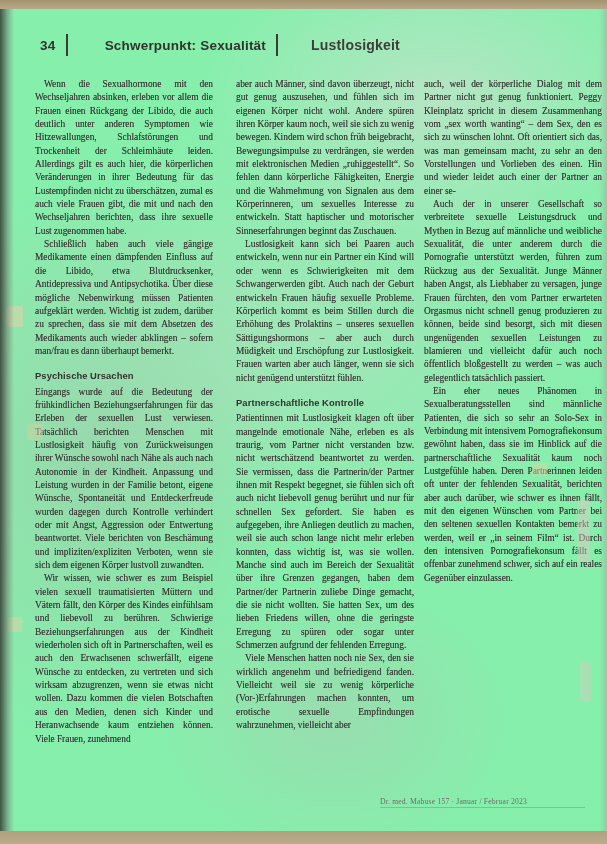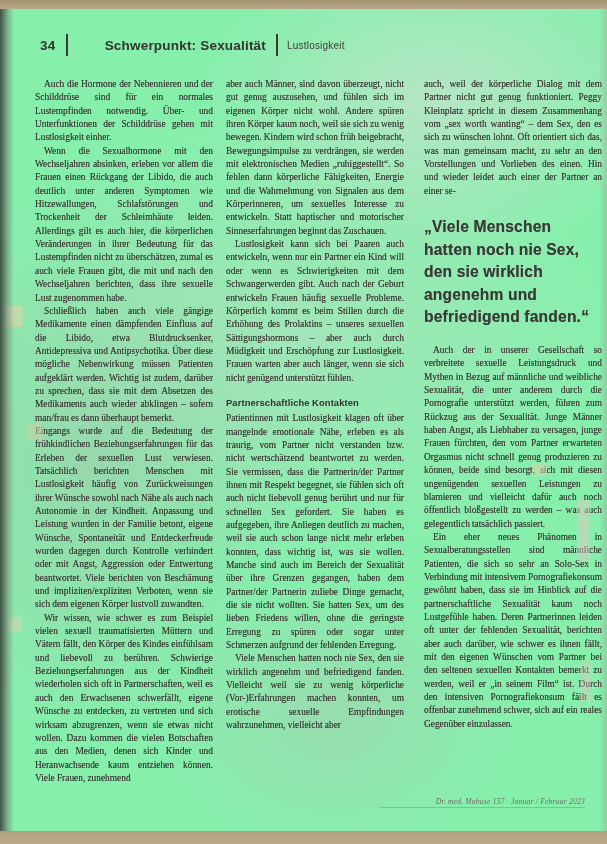--- a/index.html
+++ b/index.html
@@ -29,39 +29,39 @@
   .art6{left:580px;top:662px;width:11px;height:40px;background:#dbcabf;opacity:.4;}
 
   .content{position:absolute;inset:0;z-index:1;filter:blur(0.3px);}
 
   
   .pagehead{position:absolute;left:40px;top:33px;height:24px;display:flex;align-items:center;
     font-family:"Liberation Sans",sans-serif;color:#33322e;}
   .pnum{font-size:13.5px;font-weight:bold;letter-spacing:.3px;}
   .vr{display:inline-block;width:2px;height:22px;background:#3b3a36;margin:0 9px 0 10px;}
   .sect{font-size:13.5px;font-weight:bold;letter-spacing:.2px;margin-left:28px;}
-  .topic{font-size:10px;font-weight:normal;letter-spacing:.2px;color:#3e3d39;}
+  .topic{font-size:14px;font-weight:bold;letter-spacing:.2px;color:#3e3d39;margin-left:24px;}
 
   
   .col{position:absolute;top:78px;width:178px;height:712px;overflow:hidden;
     font-family:"Liberation Serif",serif;font-size:9.4px;line-height:13.35px;
     color:#3b3935;text-align:justify;text-shadow:0 0 .4px rgba(59,57,53,.65);
     hyphens:auto;-webkit-hyphens:auto;word-spacing:-0.2px;}
-  .col1{left:35px;} .col2{left:226px;} .col3{left:404px;margin-left:20px;}
+  .col1{left:35px;} .col2{left:236px;} .col3{left:404px;margin-left:20px;}
   .blk{margin:0;}
   .indent{text-indent:9px;}
   .flush{text-indent:0;}
   .heading{font-family:"Liberation Sans",sans-serif;font-weight:bold;font-size:9.4px;
     margin:11px 0 3px;text-align:left;text-indent:0;color:#333230;text-shadow:none;letter-spacing:.1px;}
   .quote{font-family:"Liberation Sans",sans-serif;font-weight:bold;font-size:15.6px;
     line-height:22.6px;text-align:left;text-indent:0;margin:18px 0 15px;color:#3a3936;
     letter-spacing:.2px;text-shadow:0 0 .4px rgba(58,57,54,.6);}
 
-  .footer{position:absolute;left:380px;top:797px;width:205px;text-align:right;
-    font-family:"Liberation Serif",serif;font-style:italic;font-size:7.6px;
+  .footer{position:absolute;left:380px;top:797px;width:205px;
+    font-family:"Liberation Serif",serif;font-size:7.6px;
     color:#6f6d66;letter-spacing:.2px;border-bottom:1px solid rgba(110,108,100,.35);
     padding-bottom:1px;}
 </style>
 </head>
 <body>
 
 <div class="scan">
   <div class="edge-top"></div>
   <div class="edge-left"></div>
   <div class="edge-right"></div>
@@ -76,35 +76,34 @@
   <div class="content">
     <header class="pagehead">
       <span class="pnum">34</span>
       <span class="vr"></span>
       <span class="sect">Schwerpunkt: Sexualität</span>
       <span class="vr"></span>
       <span class="topic">Lustlosigkeit</span>
     </header>
 
     <div class="col col1">
-        <p class="blk indent">Auch die Hormone der Nebennieren und der Schilddrüse sind für ein normales Lustempfinden notwendig. Über- und Unterfunktionen der Schilddrüse gehen mit Lustlosigkeit einher.</p>
         <p class="blk indent">Wenn die Sexualhormone mit den Wechseljahren absinken, erleben vor allem die Frauen einen Rückgang der Libido, die auch deutlich unter anderen Symptomen wie Hitzewallungen, Schlafstörungen und Trockenheit der Schleimhäute leiden. Allerdings gilt es auch hier, die körperlichen Veränderungen in ihrer Bedeutung für das Lustempfinden nicht zu überschätzen, zumal es auch viele Frauen gibt, die mit und nach den Wechseljahren berichten, dass ihre sexuelle Lust zugenommen habe.</p>
         <p class="blk indent">Schließlich haben auch viele gängige Medikamente einen dämpfenden Einfluss auf die Libido, etwa Blutdrucksenker, Antidepressiva und Antipsychotika. Über diese mögliche Nebenwirkung müssen Patienten aufgeklärt werden. Wichtig ist zudem, darüber zu sprechen, dass sie mit dem Absetzen des Medikaments auch wieder abklingen – sofern man/frau es dann überhaupt bemerkt.</p>
+        <p class="blk heading">Psychische Ursachen</p>
         <p class="blk flush">Eingangs wurde auf die Bedeutung der frühkindlichen Beziehungserfahrungen für das Erleben der sexuellen Lust verwiesen. Tatsächlich berichten Menschen mit Lustlosigkeit häufig von Zurückweisungen ihrer Wünsche sowohl nach Nähe als auch nach Autonomie in der Kindheit. Anpassung und Leistung wurden in der Familie betont, eigene Wünsche, Spontaneität und Entdeckerfreude wurden dagegen durch Kontrolle verhindert oder mit Angst, Aggression oder Entwertung beantwortet. Viele berichten von Beschämung und impliziten/expliziten Verboten, wenn sie sich dem eigenen Körper lustvoll zuwandten.</p>
         <p class="blk indent">Wir wissen, wie schwer es zum Beispiel vielen sexuell traumatisierten Müttern und Vätern fällt, den Körper des Kindes einfühlsam und liebevoll zu berühren. Schwierige Beziehungserfahrungen aus der Kindheit wiederholen sich oft in Partnerschaften, weil es auch den Erwachsenen schwerfällt, eigene Wünsche zu entdecken, zu vertreten und sich wirksam abzugrenzen, wenn sie etwas nicht wollen. Dazu kommen die vielen Botschaften aus den Medien, denen sich Kinder und Heranwachsende kaum entziehen können. Viele Frauen, zunehmend</p>
       </div>
     <div class="col col2">
         <p class="blk flush">aber auch Männer, sind davon überzeugt, nicht gut genug auszusehen, und fühlen sich im eigenen Körper nicht wohl. Andere spüren ihren Körper kaum noch, weil sie sich zu wenig bewegen. Kindern wird schon früh beigebracht, Bewegungsimpulse zu verdrängen, sie werden mit elektronischen Medien „ruhiggestellt“. So fehlen dann körperliche Fähigkeiten, Energie und die Wahrnehmung von Signalen aus dem Körperinneren, um sexuelles Interesse zu entwickeln. Statt haptischer und motorischer Sinneserfahrungen beginnt das Zuschauen.</p>
         <p class="blk indent">Lustlosigkeit kann sich bei Paaren auch entwickeln, wenn nur ein Partner ein Kind will oder wenn es Schwierigkeiten mit dem Schwangerwerden gibt. Auch nach der Geburt entwickeln Frauen häufig sexuelle Probleme. Körperlich kommt es beim Stillen durch die Erhöhung des Prolaktins – unseres sexuellen Sättigungshormons – aber auch durch Müdigkeit und Erschöpfung zur Lustlosigkeit. Frauen warten aber auch länger, wenn sie sich nicht genügend unterstützt fühlen.</p>
-        <p class="blk heading">Partnerschaftliche Kontakten</p>
+        <p class="blk heading">Partnerschaftliche Kontrolle</p>
         <p class="blk flush">Patientinnen mit Lustlosigkeit klagen oft über mangelnde emotionale Nähe, erleben es als traurig, vom Partner nicht verstanden bzw. nicht wertschätzend beantwortet zu werden. Sie vermissen, dass die Partnerin/der Partner ihnen mit Respekt begegnet, sie fühlen sich oft auch nicht liebevoll genug berührt und nur für schnellen Sex gefordert. Sie haben es aufgegeben, ihre Anliegen deutlich zu machen, weil sie auch schon lange nicht mehr erleben konnten, dass wichtig ist, was sie wollen. Manche sind auch im Bereich der Sexualität über ihre Grenzen gegangen, haben dem Partner/der Partnerin zuliebe Dinge gemacht, die sie nicht wollten. Sie hatten Sex, um des lieben Friedens willen, ohne die geringste Erregung zu spüren oder sogar unter Schmerzen aufgrund der fehlenden Erregung.</p>
         <p class="blk indent">Viele Menschen hatten noch nie Sex, den sie wirklich angenehm und befriedigend fanden. Vielleicht weil sie zu wenig körperliche (Vor-)Erfahrungen machen konnten, um erotische sexuelle Empfindungen wahrzunehmen, vielleicht aber</p>
       </div>
     <div class="col col3">
         <p class="blk flush">auch, weil der körperliche Dialog mit dem Partner nicht gut genug funktioniert. Peggy Kleinplatz spricht in diesem Zusammenhang vom „sex worth wanting“ – dem Sex, den es sich zu wünschen lohnt. Oft orientiert sich das, was man gemeinsam macht, zu sehr an den Vorstellungen und Vorlieben des einen. Hin und wieder leidet auch einer der Partner an einer se-</p>
-        <p class="blk quote">„Viele Menschen hatten noch nie Sex, den sie wirklich angenehm und befriedigend fanden.“</p>
         <p class="blk indent">Auch der in unserer Gesellschaft so verbreitete sexuelle Leistungsdruck und Mythen in Bezug auf männliche und weibliche Sexualität, die unter anderem durch die Pornografie unterstützt werden, führen zum Rückzug aus der Sexualität. Junge Männer haben Angst, als Liebhaber zu versagen, junge Frauen fürchten, den vom Partner erwarteten Orgasmus nicht schnell genug produzieren zu können, beide sind besorgt, sich mit diesen ungenügenden sexuellen Leistungen zu blamieren und vielleicht dafür auch noch öffentlich bloßgestellt zu werden – was auch gelegentlich tatsächlich passiert.</p>
         <p class="blk indent">Ein eher neues Phänomen in Sexualberatungsstellen sind männliche Patienten, die sich so sehr an Solo-Sex in Verbindung mit intensivem Pornografiekonsum gewöhnt haben, dass sie im Hinblick auf die partnerschaftliche Sexualität kaum noch Lustgefühle haben. Deren Partnerinnen leiden oft unter der fehlenden Sexualität, berichten aber auch darüber, wie schwer es ihnen fällt, mit den eigenen Wünschen vom Partner bei den seltenen sexuellen Kontakten bemerkt zu werden, weil er „in seinem Film“ ist. Durch den intensiven Pornografiekonsum fällt es offenbar zunehmend schwer, sich auf ein reales Gegenüber einzulassen.</p>
       </div>
 
     <div class="footer">Dr. med. Mabuse 157 · Januar / Februar 2023</div>
   </div>
 </div>
 
 </body></html>

